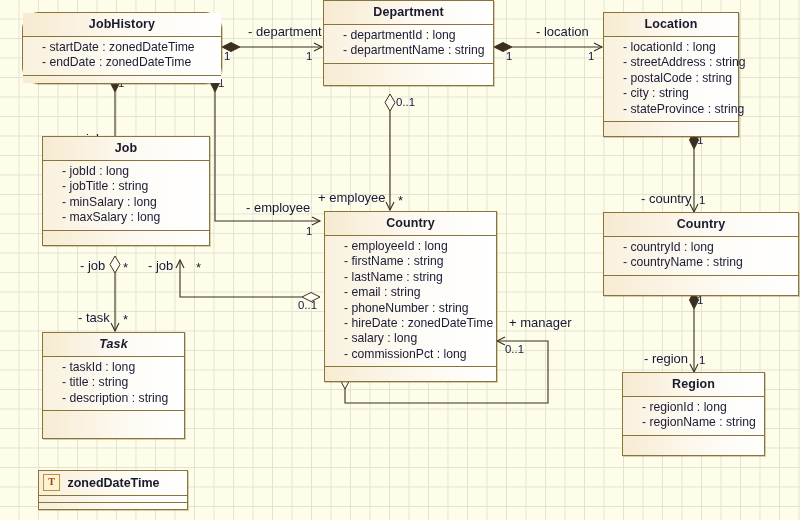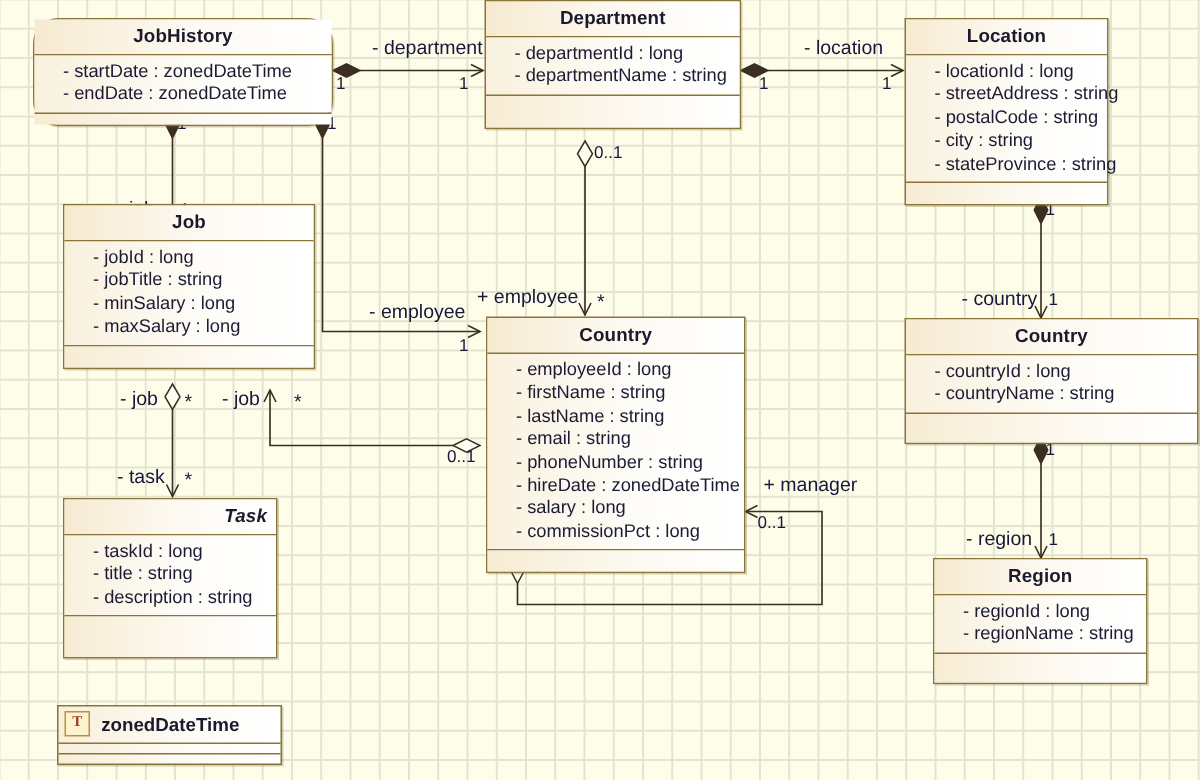--- a/index.html
+++ b/index.html
@@ -33,21 +33,21 @@
   .uml-class .cls-title {
     text-align: center;
     font-weight: bold;
     font-size: 12.5px;
     padding: 4px 6px 5px 6px;
     border-bottom: 1px solid #8a7538;
     letter-spacing: 0.1px;
     background: linear-gradient(to right, #f6ead0 0%, #fdf9f1 50%, #ffffff 100%);
     white-space: nowrap;
   }
-  .uml-class.abstract .cls-title { font-style: italic; text-align: right; }
+  .uml-class.abstract .cls-title { font-style: italic; }
   .uml-class .cls-attrs {
     padding: 3px 0 4px 0;
     border-bottom: 1px solid #8a7538;
     background: linear-gradient(to right, #f9f1de 0%, #fefcf7 55%, #ffffff 100%);
   }
   .uml-class .cls-attrs .attr {
     font-size: 12.2px;
     padding: 0px 6px 0 7px;
     line-height: 15.4px;
     white-space: nowrap;

